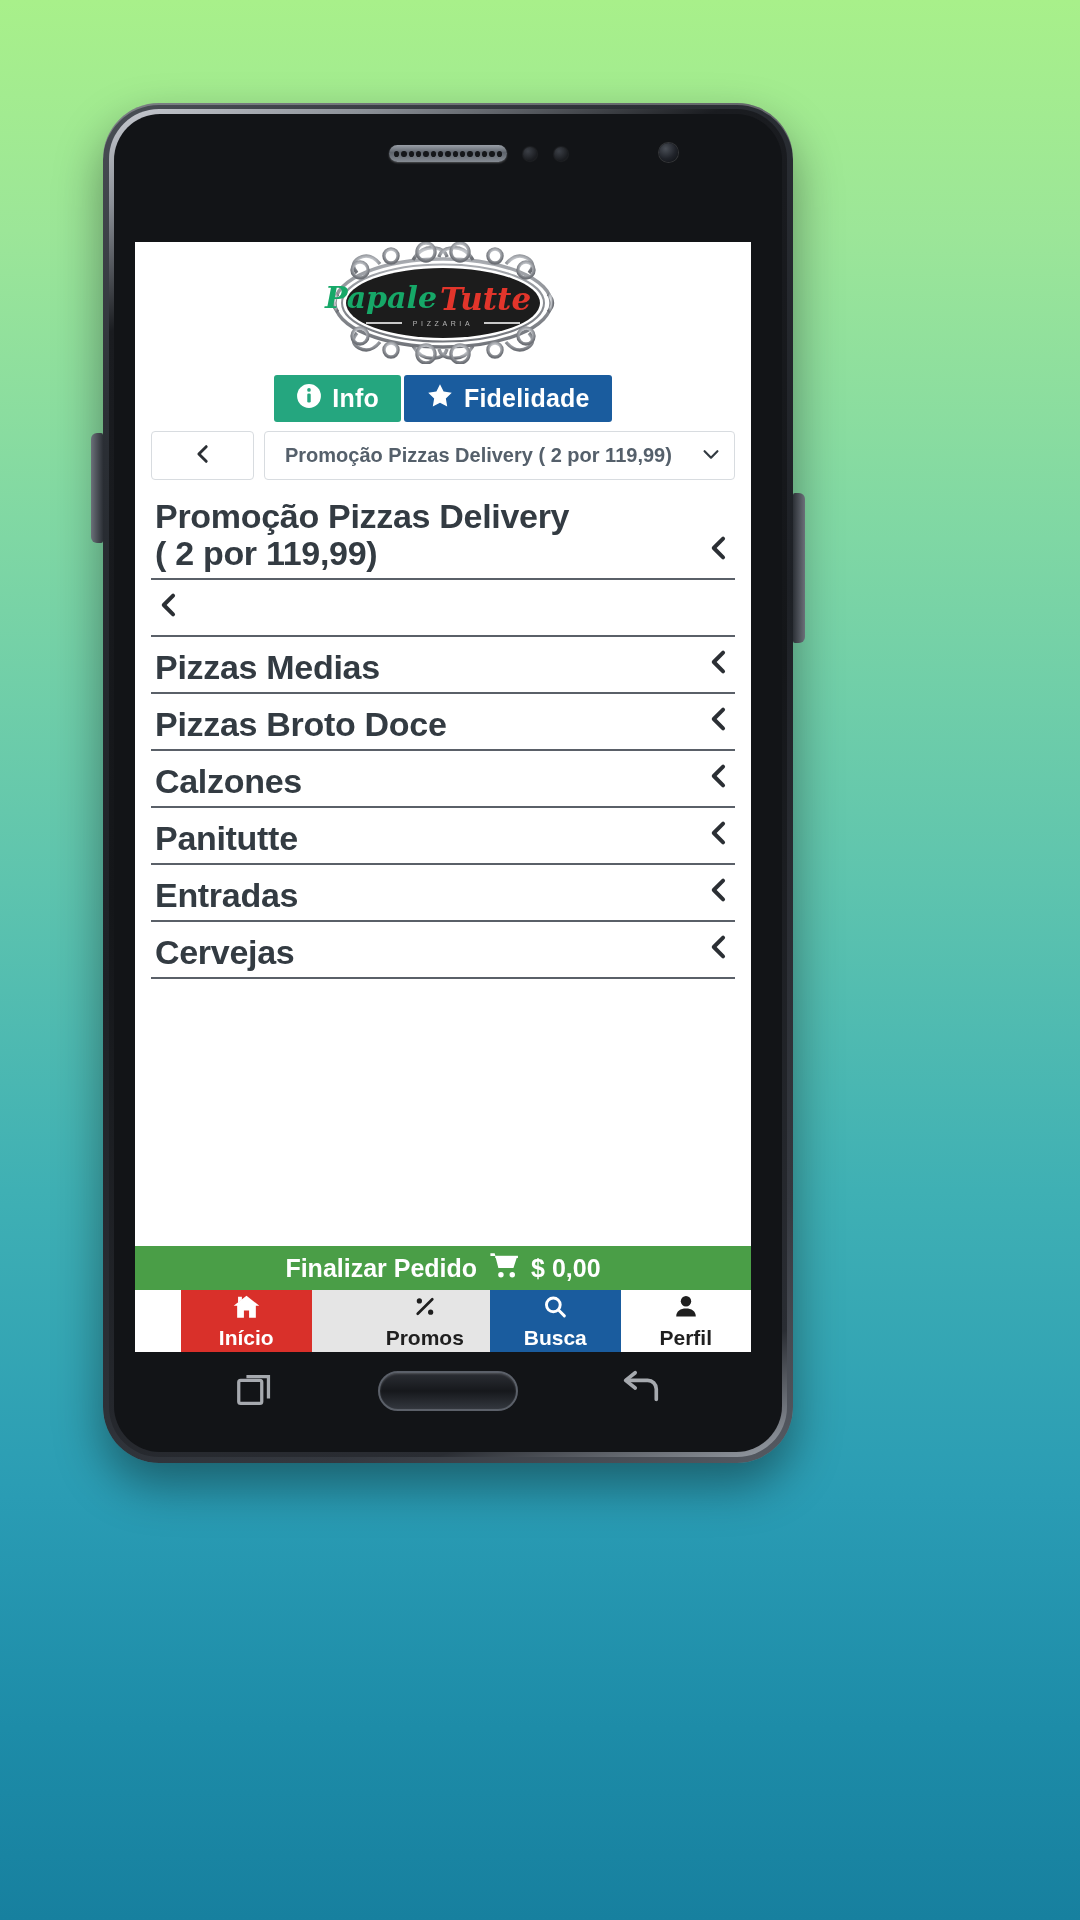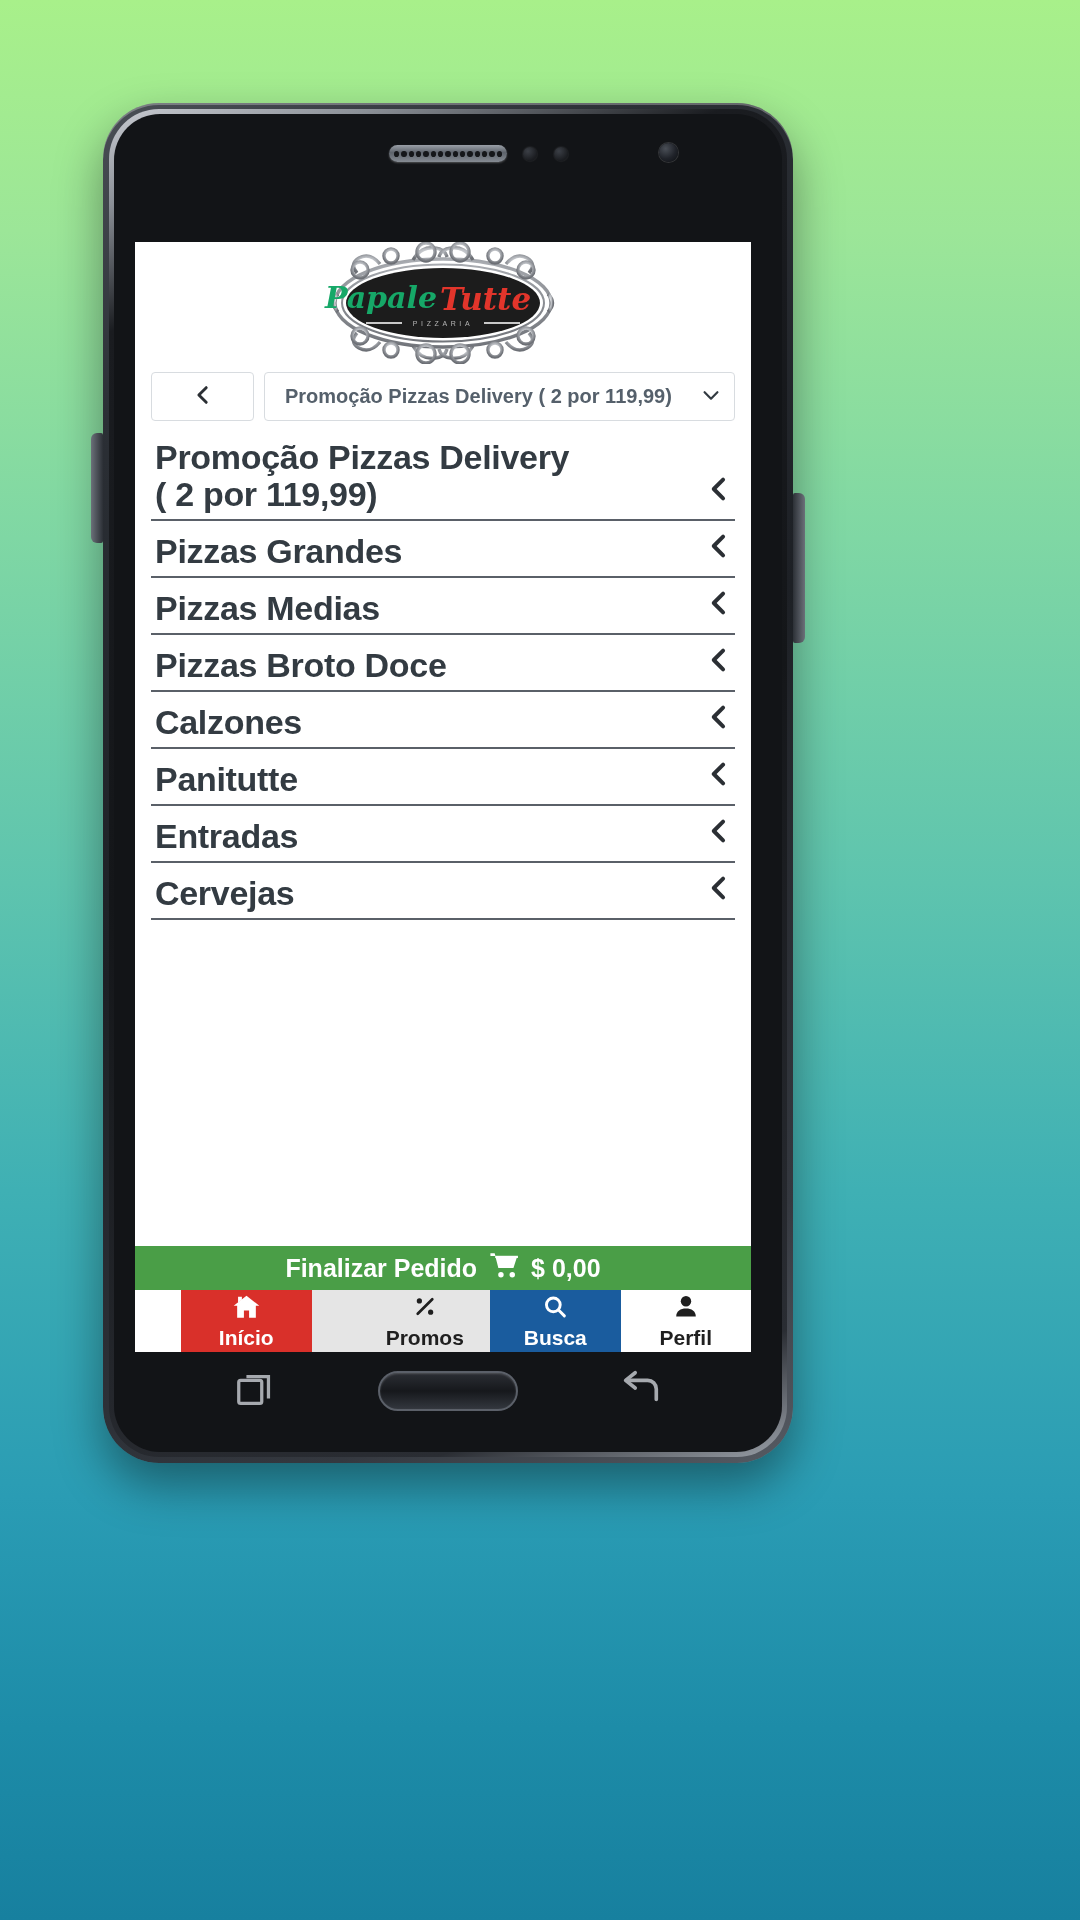--- a/index.html
+++ b/index.html
@@ -377,20 +377,41 @@
 
               <text x="119" y="66" text-anchor="end" font-family="DejaVu Serif, serif" font-size="30" font-style="italic" font-weight="bold" fill="#16a868">Papale</text>
               <text x="122" y="68" text-anchor="start" font-family="DejaVu Serif, serif" font-size="31" font-style="italic" font-weight="bold" fill="#e2352b">Tutte</text>
               <text x="125" y="84" text-anchor="middle" font-family="Liberation Sans, sans-serif" font-size="7" letter-spacing="3.6" fill="#b5b5b5">PIZZARIA</text>
               <line x1="48" y1="81" x2="84" y2="81" stroke="#c9c9c9" stroke-width="2"></line>
               <line x1="166" y1="81" x2="202" y2="81" stroke="#c9c9c9" stroke-width="2"></line>
             </svg>
           </div>
         </div>
 
+        <div class="action-row">
+          <button class="act-btn act-info">
+            <span>
+              <svg width="26" height="26" viewBox="0 0 24 24" fill="#fff">
+                <circle cx="12" cy="12" r="11"></circle>
+                <circle cx="12" cy="6.4" r="1.7" fill="#25a67f"></circle>
+                <rect x="10.4" y="9.6" width="3.2" height="8.4" rx="1.2" fill="#25a67f"></rect>
+              </svg>
+            </span>
+            <span>Info</span>
+          </button>
+
+          <button class="act-btn act-fid">
+            <span>
+              <svg width="28" height="28" viewBox="0 0 24 24" fill="#fff">
+                <path d="M12 1.9l3.1 6.3 7 1-5.1 4.9 1.2 6.9L12 17.7l-6.2 3.3 1.2-6.9L1.9 9.2l7-1z"></path>
+              </svg>
+            </span>
+            <span>Fidelidade</span>
+          </button>
+        </div>
 
         <div class="select-row">
           <div class="back-btn">
             <span>
               <svg width="22" height="28" viewBox="0 0 24 24" fill="none" stroke="#2b2f34" stroke-width="3.2" stroke-linecap="round" stroke-linejoin="round">
                 <polyline points="15.5,4 7.5,12 15.5,20"></polyline>
               </svg>
             </span>
           </div>
 
@@ -409,21 +430,20 @@
           <div class="cat-item tall">
             <span class="cat-label">Promoção Pizzas Delivery ( 2 por 119,99)</span>
             <span class="cat-chev">
               <svg width="28" height="34" viewBox="0 0 24 24" fill="none" stroke="#2b2f34" stroke-width="3.4" stroke-linecap="round" stroke-linejoin="round">
                 <polyline points="15.5,4 7.5,12 15.5,20"></polyline>
               </svg>
             </span>
           </div>
 
           <div class="cat-item">
-            <span class="cat-label">Pizzas Grandes</span>
             <span class="cat-chev">
               <svg width="28" height="34" viewBox="0 0 24 24" fill="none" stroke="#2b2f34" stroke-width="3.4" stroke-linecap="round" stroke-linejoin="round">
                 <polyline points="15.5,4 7.5,12 15.5,20"></polyline>
               </svg>
             </span>
           </div>
 
           <div class="cat-item">
             <span class="cat-label">Pizzas Medias</span>
             <span class="cat-chev">

